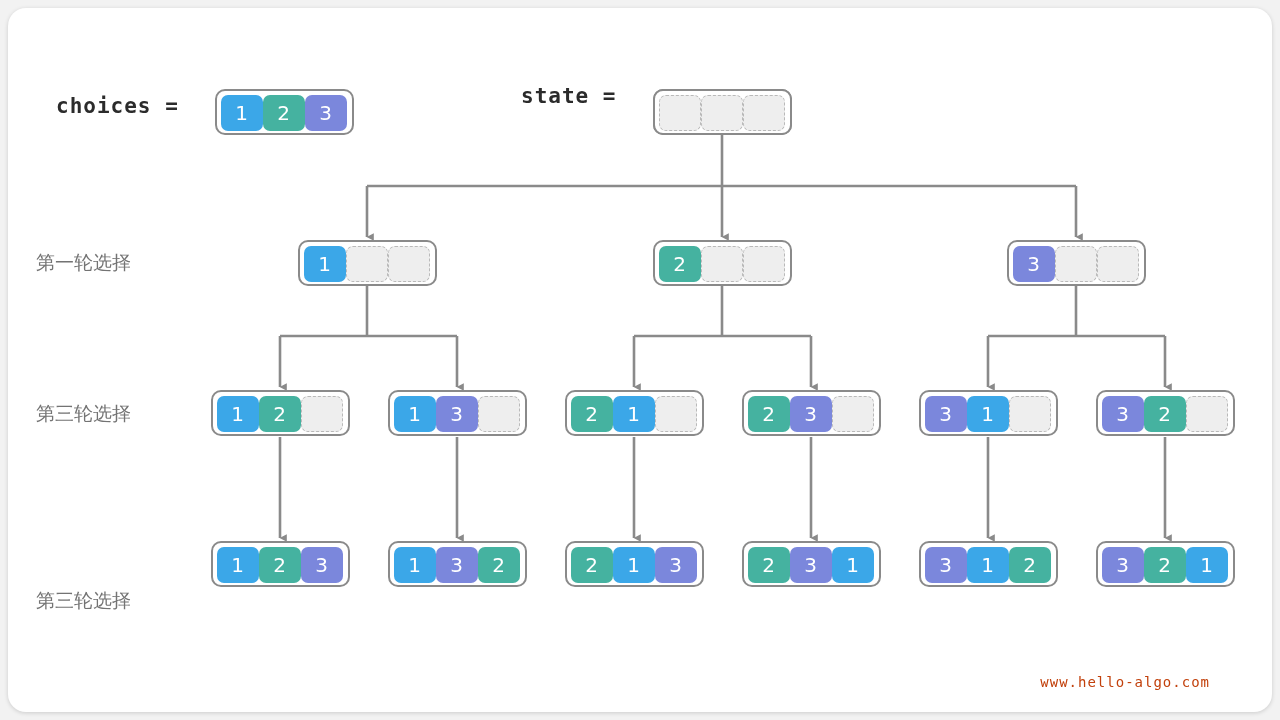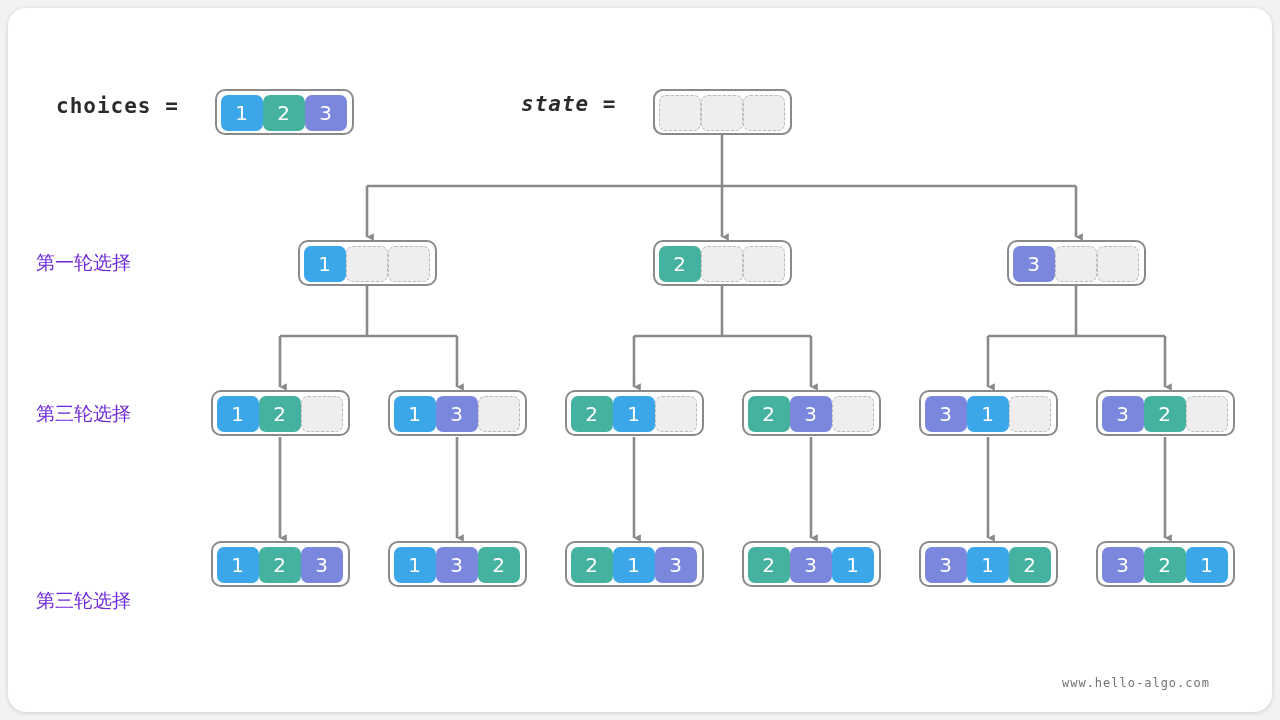--- a/index.html
+++ b/index.html
@@ -20,21 +20,21 @@
   .hdr-label{
     position:absolute;
     font-family:"DejaVu Sans Mono","Liberation Mono",monospace;
     font-weight:bold;font-size:21px;color:#2b2b2b;
     white-space:nowrap;letter-spacing:1px;
   }
   
   .row-label{
     position:absolute;
     font-family:"DejaVu Sans","Liberation Sans",sans-serif;
-    font-size:19px;color:#6d28d9;white-space:nowrap;
+    font-size:19px;color:#737373;white-space:nowrap;
   }
   
   .node{
     position:absolute;
     box-sizing:border-box;
     border:2.5px solid #8a8a8a;
     border-radius:10px;
     background:#ffffff;
     padding:4px;
     display:flex;flex-direction:row;
@@ -55,21 +55,21 @@
   .cell.c3{background:#7B87DC;}
   .cell.empty{
     background:#eeeeee;
     border:1.6px dashed #b9b9b9;
     color:transparent;
   }
   
   #watermark{
     position:absolute;right:38px;bottom:30px;
     font-family:"DejaVu Sans Mono","Liberation Mono",monospace;
-    font-size:12px;color:#737373;letter-spacing:1px;white-space:nowrap;
+    font-size:14px;color:#c2410c;letter-spacing:1px;white-space:nowrap;
   }
 </style>
 </head>
 <body>
 
 <div id="card"></div>
 
 <div id="stage">
 
   <svg id="edges" viewBox="0 0 1280 720" xmlns="http://www.w3.org/2000/svg">
@@ -100,21 +100,21 @@
         <path d="M 457 437 V 538" marker-end="url(#arrowhead)"></path>
         <path d="M 634 437 V 538" marker-end="url(#arrowhead)"></path>
         <path d="M 811 437 V 538" marker-end="url(#arrowhead)"></path>
         <path d="M 988 437 V 538" marker-end="url(#arrowhead)"></path>
         <path d="M 1165 437 V 538" marker-end="url(#arrowhead)"></path>
       </g>
   </svg>
 
   <div class="hdr-label" style="left:56px;top:94px;">choices =</div>
 
-  <div class="hdr-label" style="left:521px;top:92px;font-style:italic;">state =</div>
+  <div class="hdr-label" style="left:521px;top:84px;">state =</div>
 
   <div id="nodes-layer">
       <div class="node" style="left: 214.5px; top: 89px; width: 139px;">
         <div class="cell c1">1</div>
         <div class="cell c2">2</div>
         <div class="cell c3">3</div>
       </div>
       <div class="node" style="left: 652.5px; top: 89px; width: 139px;">
         <div class="cell empty"></div>
         <div class="cell empty"></div>

